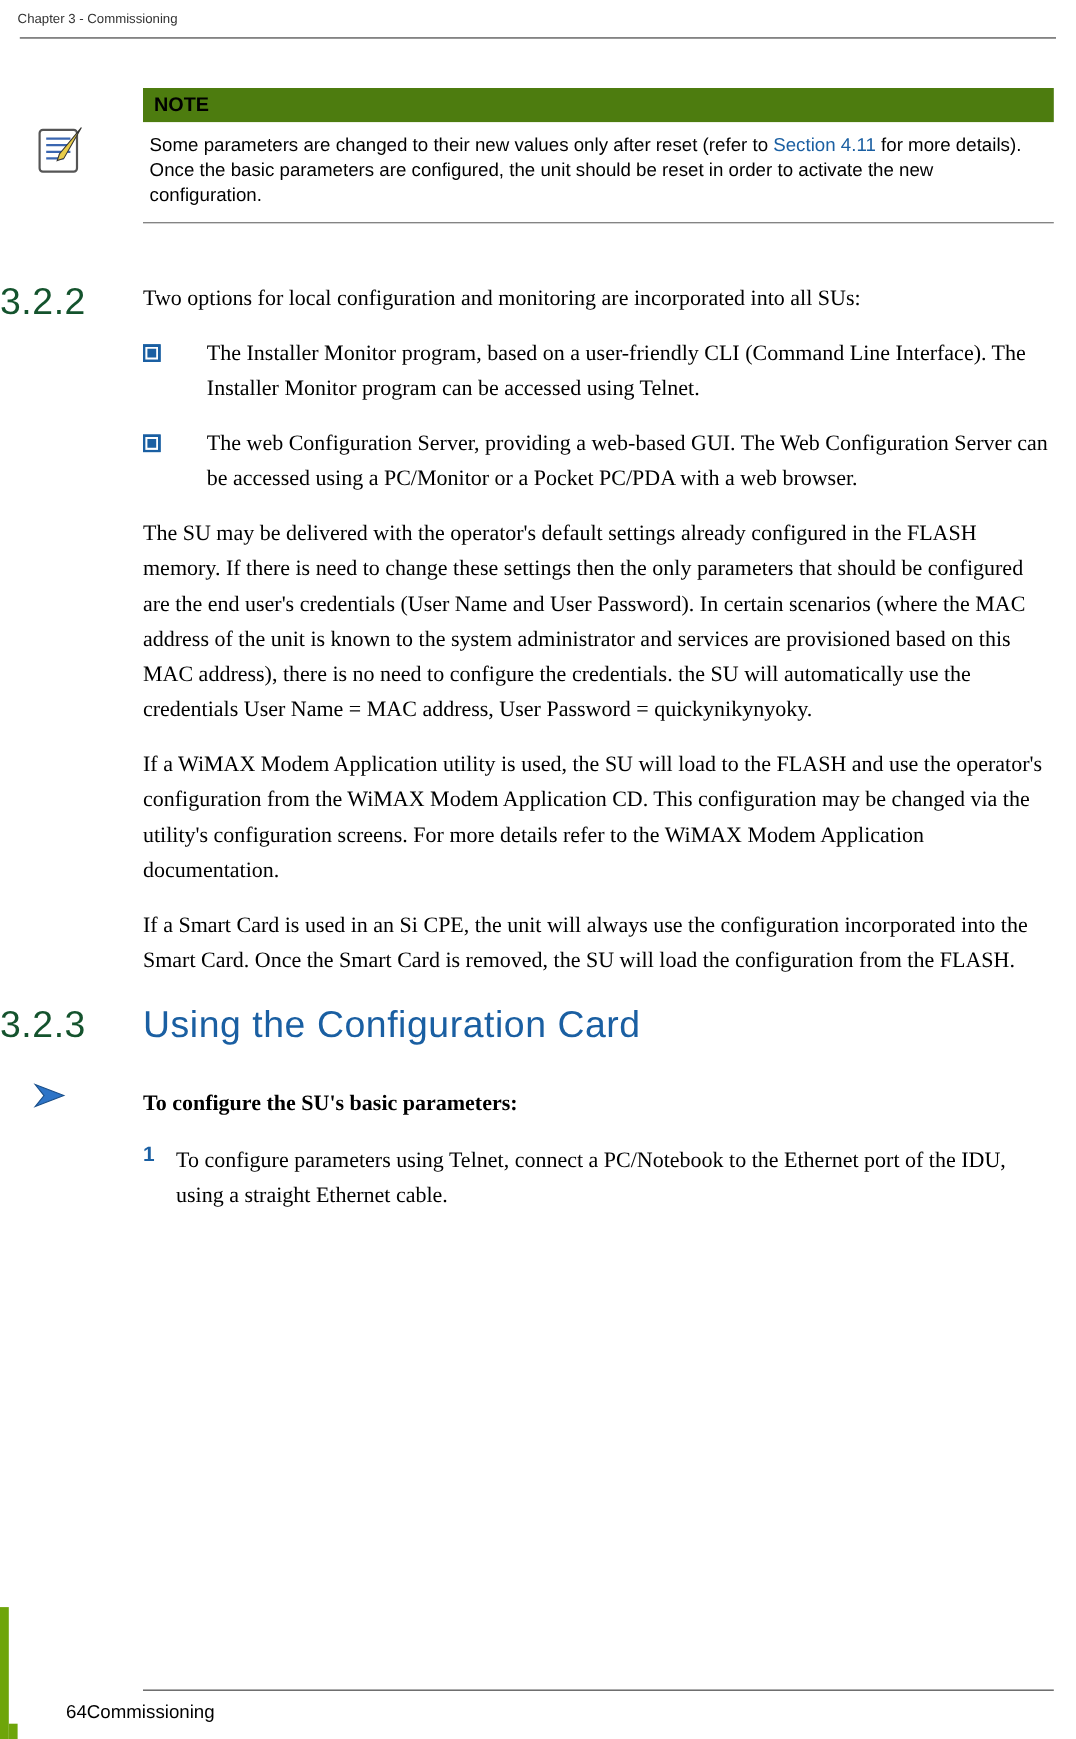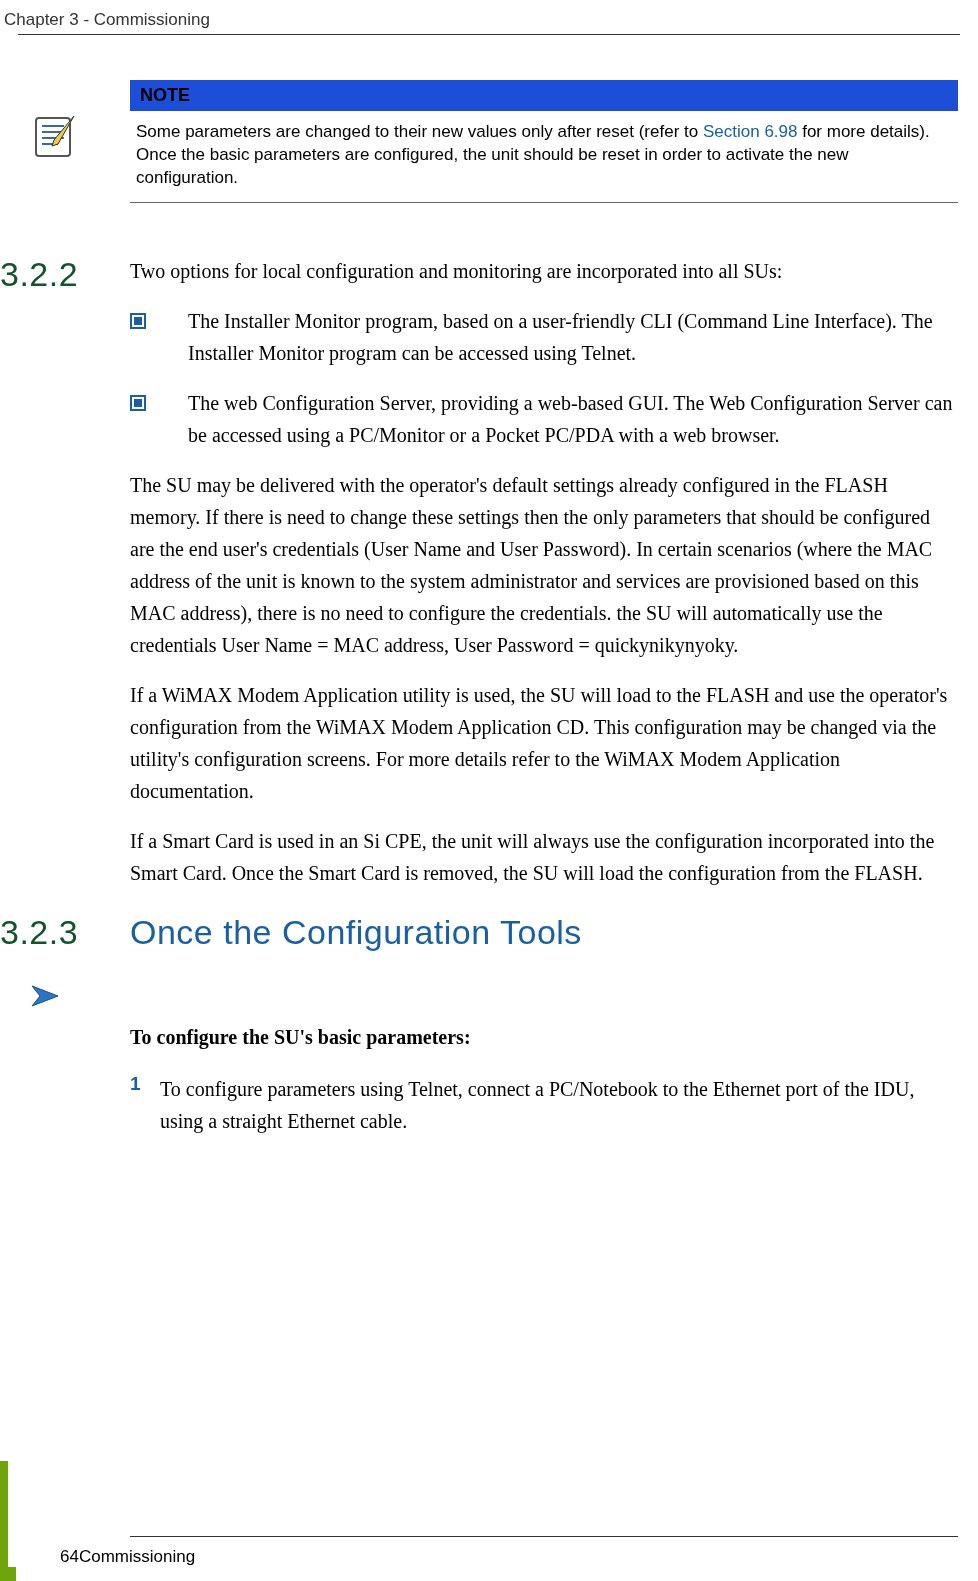--- a/index.html
+++ b/index.html
@@ -10,24 +10,24 @@
     padding: 0;
     background: #fff;
     font-family: Georgia, 'Times New Roman', serif;
     color: #000;
     position: relative;
     box-sizing: border-box;
   }
   .header {
     position: absolute;
     top: 10px;
-    left: 4px;
+    left: 16px;
     right: 18px;
     font-family: Arial, Helvetica, sans-serif;
-    font-size: 17px;
+    font-size: 12px;
     color: #333;
   }
   .header-rule {
     position: absolute;
     top: 34px;
     left: 18px;
     right: 18px;
     height: 1px;
     background: #333;
   }
@@ -37,21 +37,21 @@
     left: 0;
     right: 0;
     padding-left: 130px;
     padding-right: 20px;
   }
   .note-box {
     border-bottom: 1px solid #666;
     margin-bottom: 28px;
   }
   .note-header {
-    background: #1d4ed8;
+    background: #4d7c0f;
     font-family: Arial, Helvetica, sans-serif;
     font-weight: bold;
     font-size: 18px;
     padding: 5px 10px;
     color: #000;
   }
   .note-row {
     display: flex;
     align-items: flex-start;
   }
@@ -110,23 +110,22 @@
     margin-right: 18px;
     flex: 0 0 auto;
   }
   .bullet-text {
     font-size: 20px;
     line-height: 1.6;
     flex: 1;
   }
   .proc-row {
     display: flex;
-    align-items: flex-start;
+    align-items: flex-end;
     margin: 30px 0 24px 0;
-    flex-direction: column;
   }
   .proc-arrow {
     width: 44px;
     flex: 0 0 44px;
     margin-left: -100px;
     margin-right: 56px;
   }
   .proc-title {
     font-family: Georgia, 'Times New Roman', serif;
     font-weight: bold;
@@ -187,21 +186,21 @@
         <line x1="12" y1="14" x2="34" y2="14" stroke="#3a66b0" stroke-width="2"></line>
         <line x1="12" y1="20" x2="34" y2="20" stroke="#3a66b0" stroke-width="2"></line>
         <line x1="12" y1="26" x2="34" y2="26" stroke="#3a66b0" stroke-width="2"></line>
         <line x1="12" y1="32" x2="28" y2="32" stroke="#3a66b0" stroke-width="2"></line>
         <path d="M 44 4 L 24 28 L 22 34 L 28 32 Z" fill="#e8cc4a" stroke="#333" stroke-width="1"></path>
       </svg>
     </div>
     <div class="note-box" style="flex:1;">
       <div class="note-header">NOTE</div>
       <div class="note-body">
-        <span>Some parameters are changed to their new values only after reset (refer to </span><a class="section-ref">Section 6.98</a><span> for more details). Once the basic parameters are configured, the unit should be reset in order to activate the new configuration.</span>
+        <span>Some parameters are changed to their new values only after reset (refer to </span><a class="section-ref">Section 4.11</a><span> for more details). Once the basic parameters are configured, the unit should be reset in order to activate the new configuration.</span>
       </div>
     </div>
   </div>
 
   <div class="h2">
     <span class="num">3.2.2</span>
   </div>
 
   <div class="para">Two options for local configuration and monitoring are incorporated into all SUs:</div>
 
@@ -213,21 +212,21 @@
     <div class="bullet-box"></div>
     <div class="bullet-text">The web Configuration Server, providing a web-based GUI. The Web Configuration Server can be accessed using a PC/Monitor or a Pocket PC/PDA with a web browser.</div>
   </div>
 
   <div class="para">The SU may be delivered with the operator's default settings already configured in the FLASH memory. If there is need to change these settings then the only parameters that should be configured are the end user's credentials (User Name and User Password). In certain scenarios (where the MAC address of the unit is known to the system administrator and services are provisioned based on this MAC address), there is no need to configure the credentials. the SU will automatically use the credentials User Name = MAC address, User Password = quickynikynyoky.</div>
   <div class="para">If a WiMAX Modem Application utility is used, the SU will load to the FLASH and use the operator's configuration from the WiMAX Modem Application CD. This configuration may be changed via the utility's configuration screens. For more details refer to the WiMAX Modem Application documentation.</div>
   <div class="para">If a Smart Card is used in an Si CPE, the unit will always use the configuration incorporated into the Smart Card. Once the Smart Card is removed, the SU will load the configuration from the FLASH.</div>
 
   <div class="h2">
     <span class="num">3.2.3</span>
-    <span>Once the Configuration Tools</span>
+    <span>Using the Configuration Card</span>
   </div>
 
   <div class="proc-row">
     <div class="proc-arrow">
       <svg viewBox="0 0 44 28" width="44" height="28">
         <polygon points="2,4 28,14 2,24 10,14" fill="#2d74c7" stroke="#1a4f8a" stroke-width="1"></polygon>
       </svg>
     </div>
     <div class="proc-title">To configure the SU's basic parameters:</div>
   </div>

